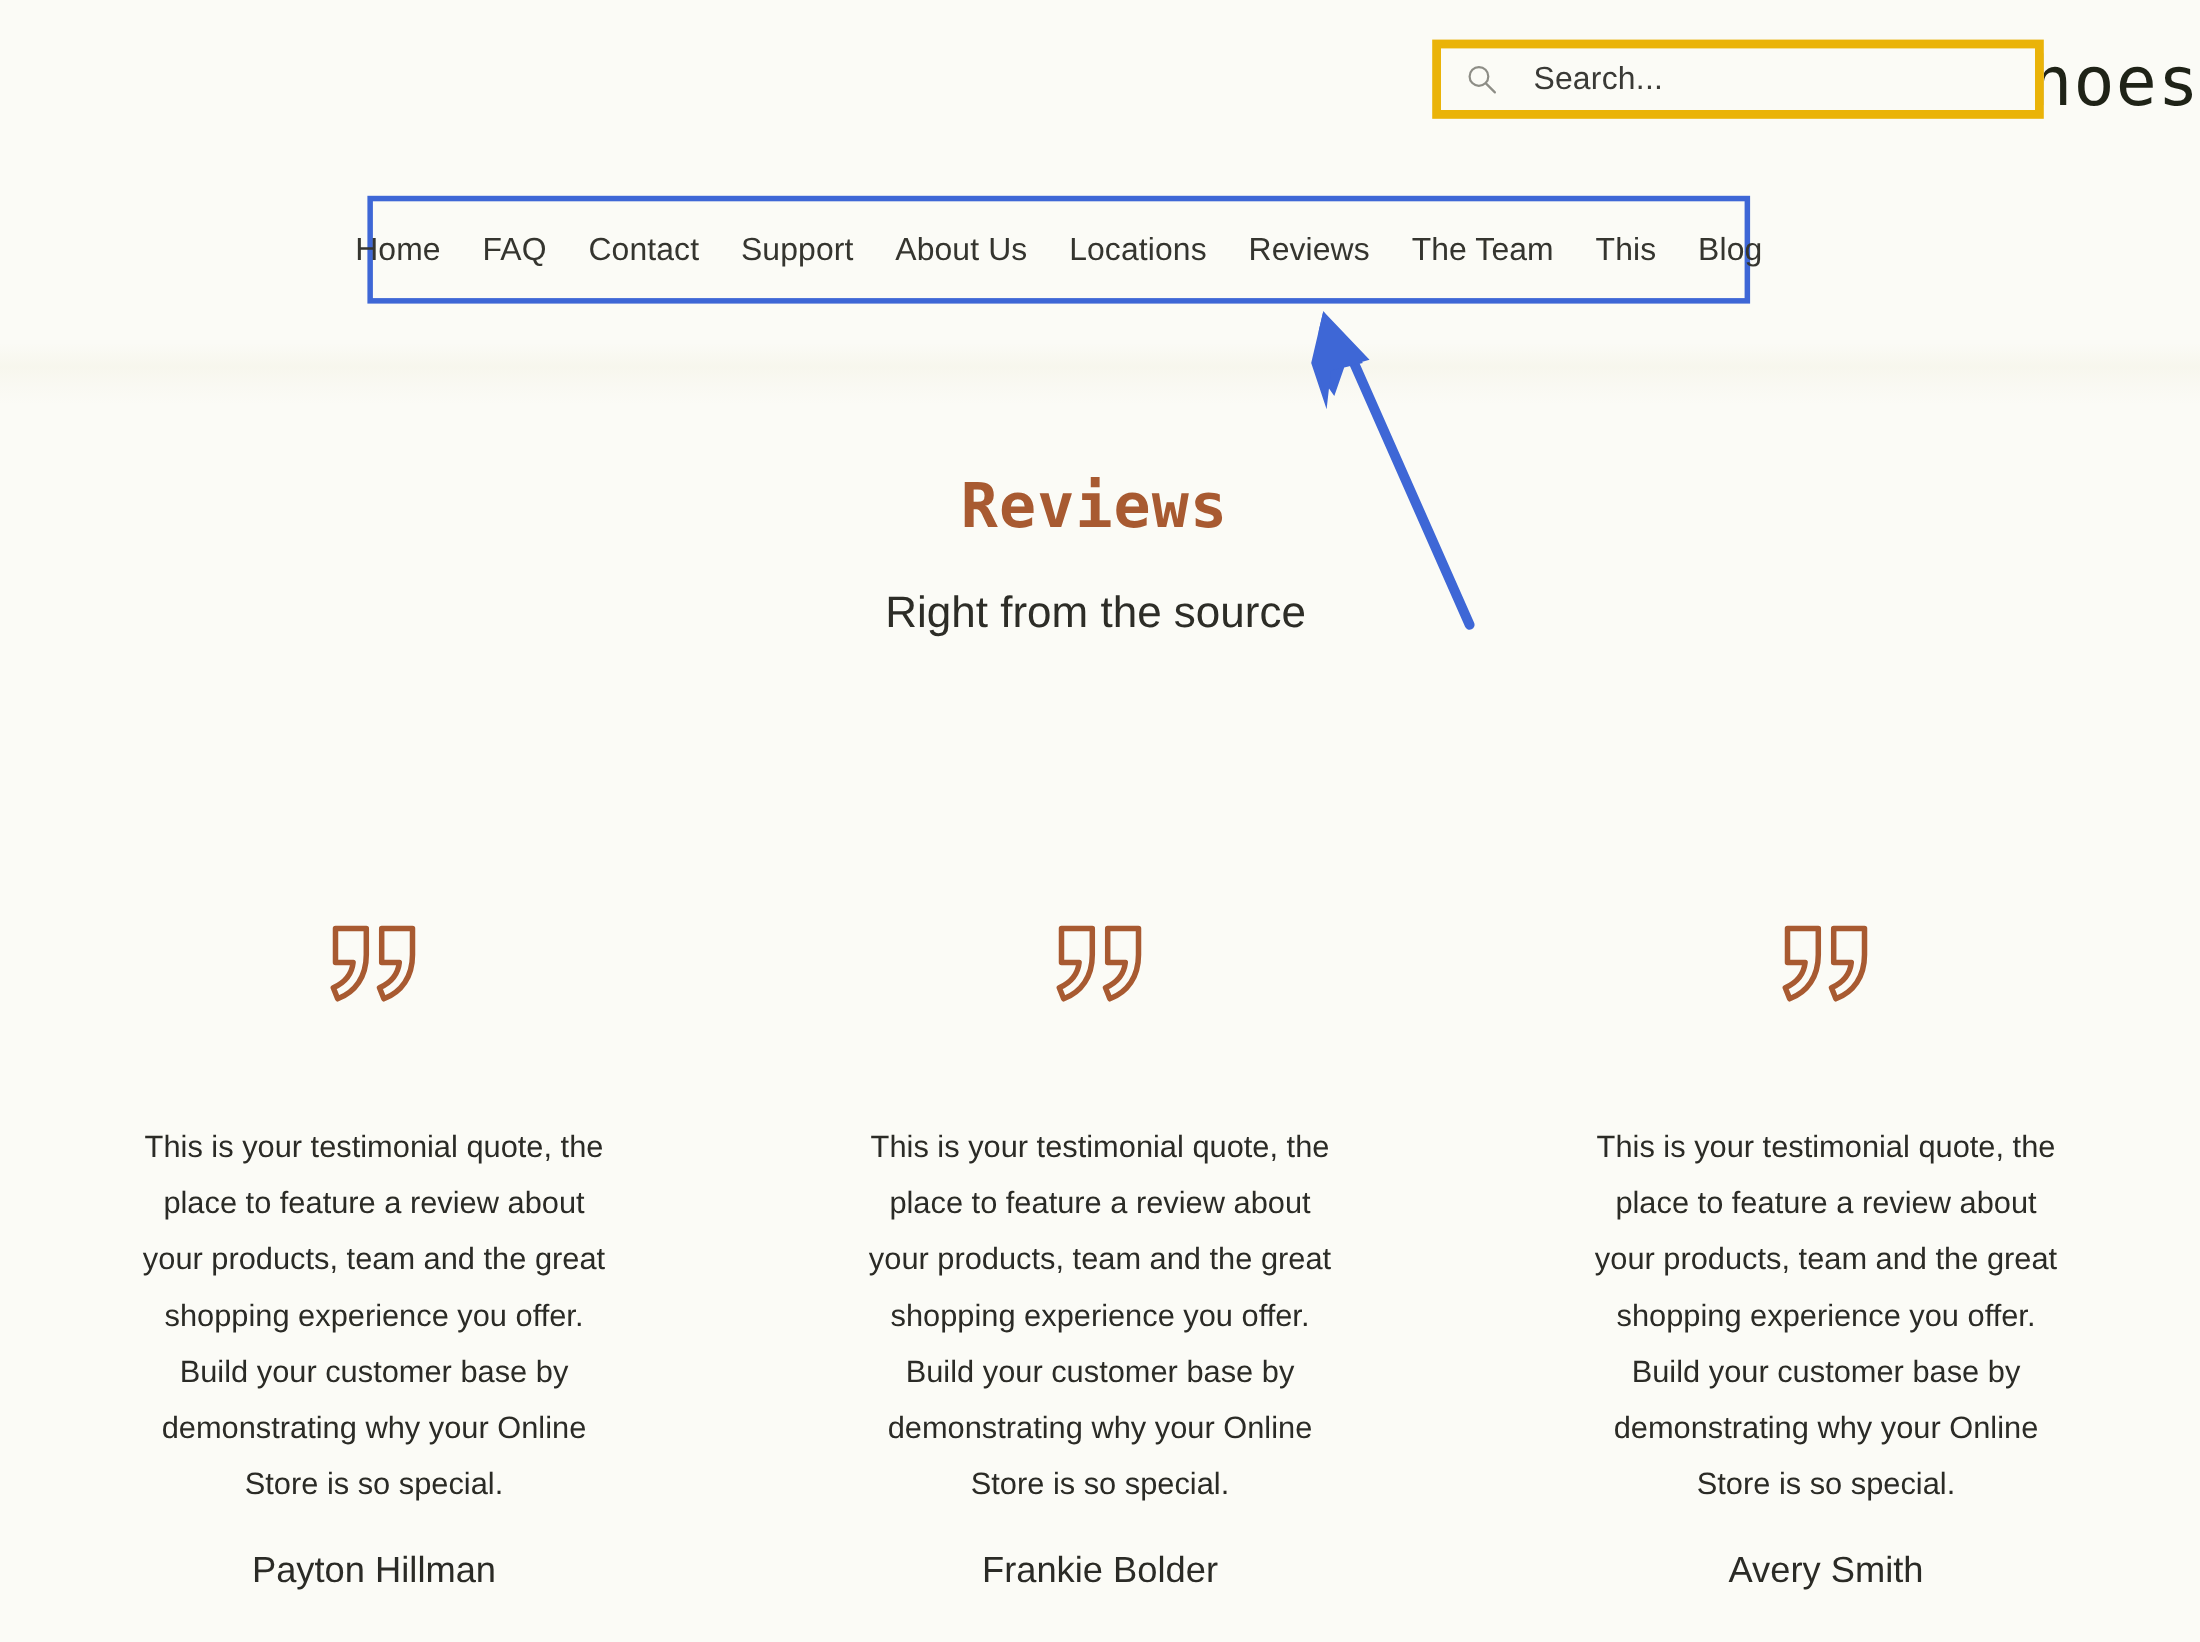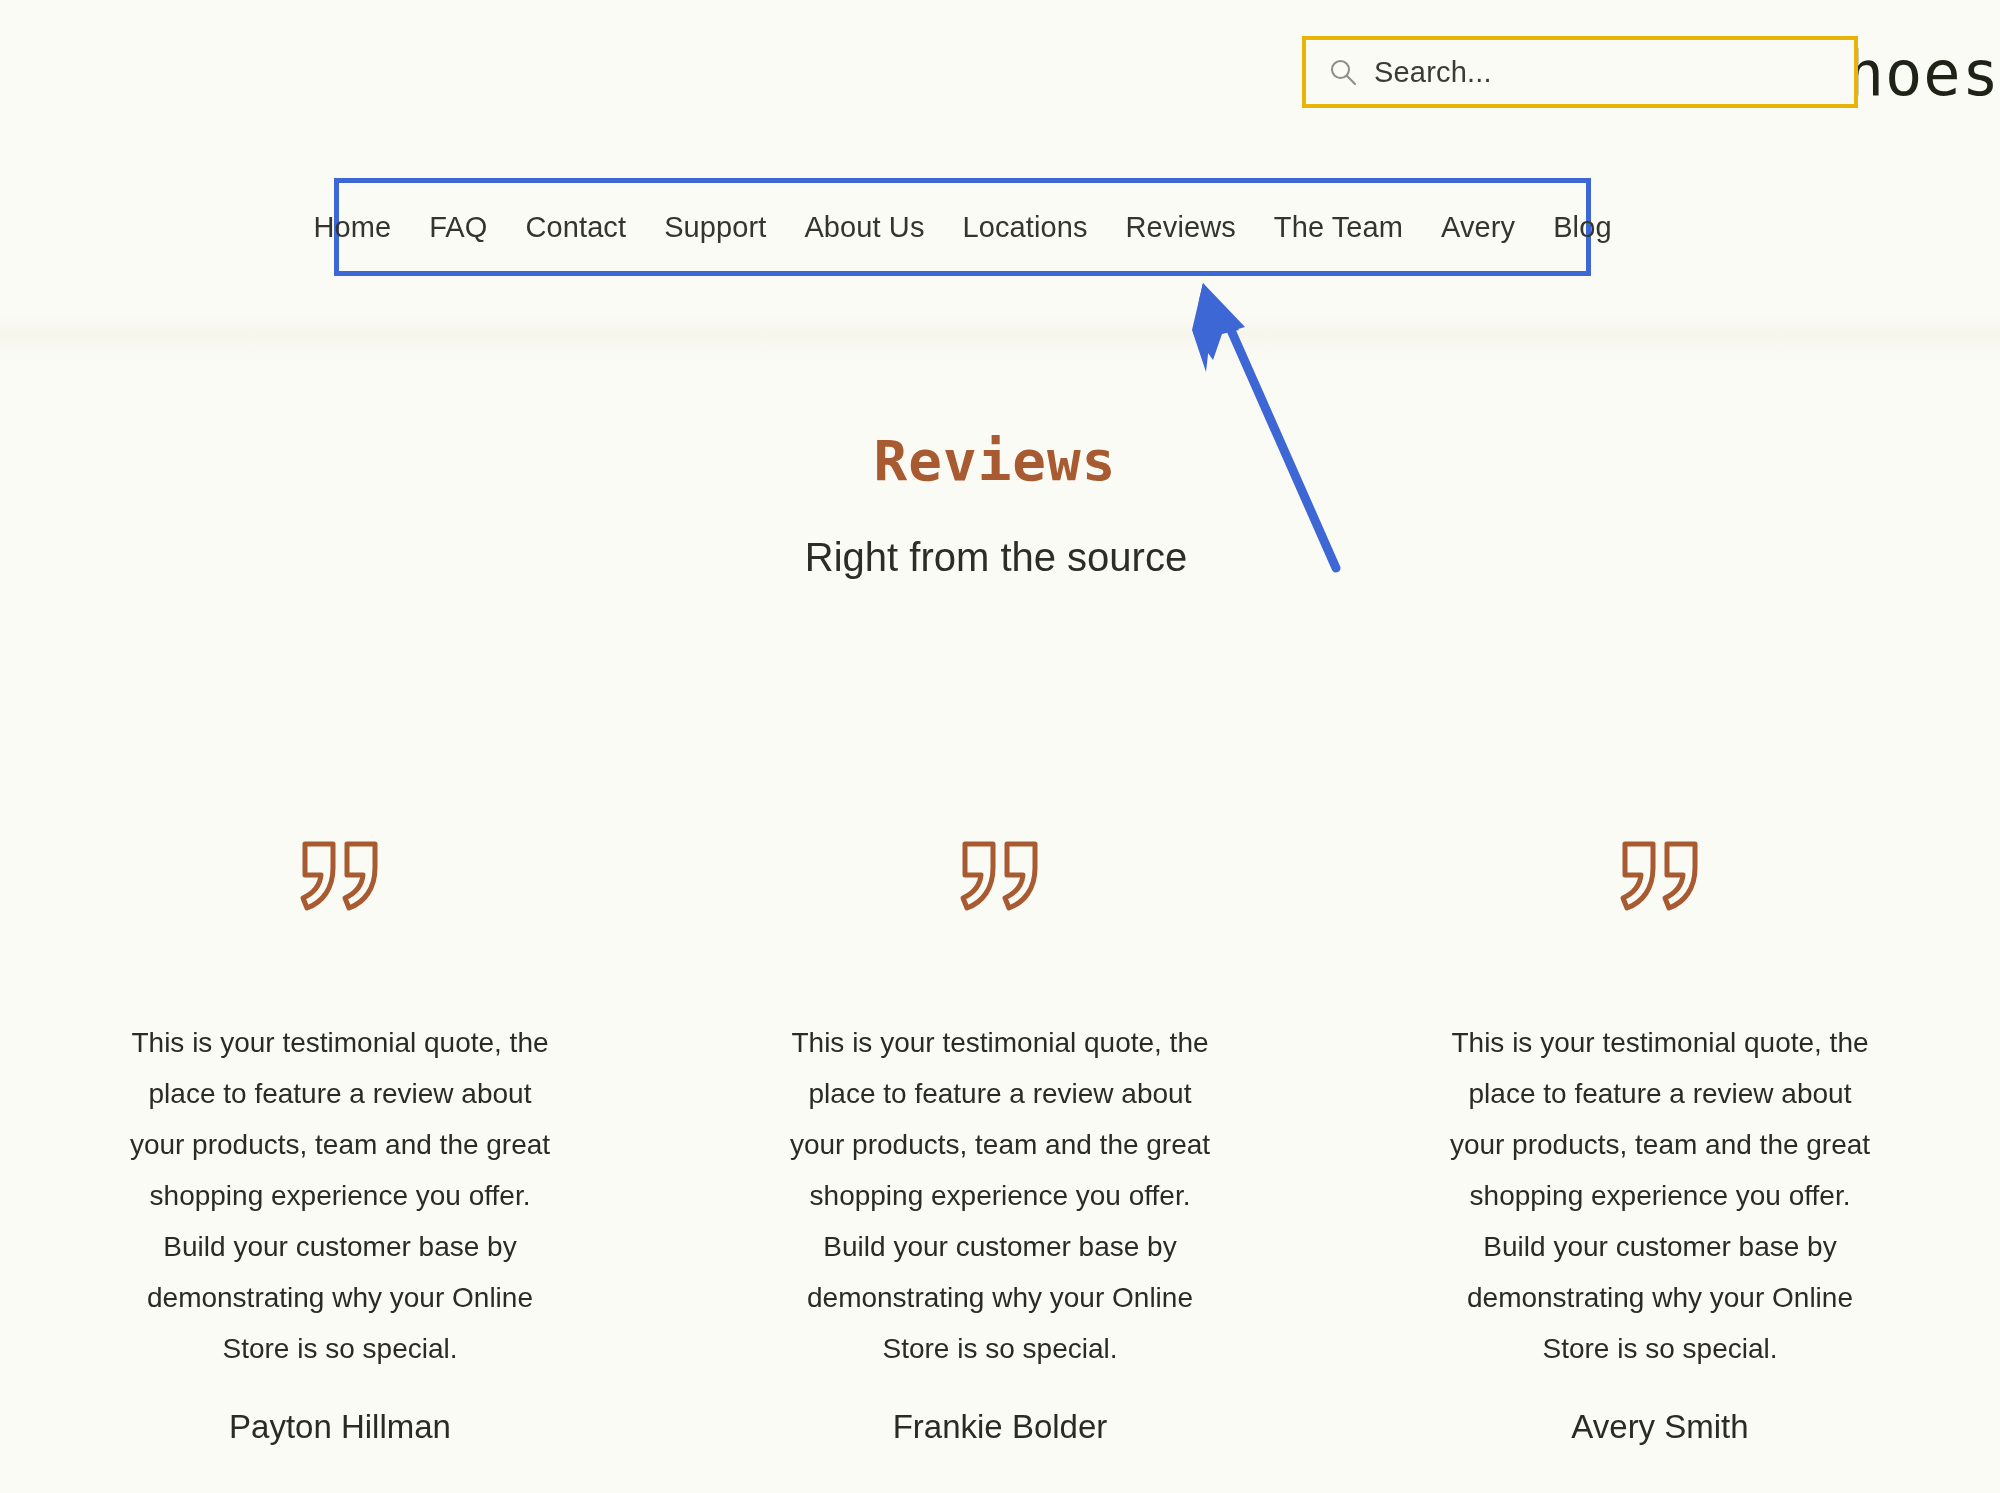--- a/index.html
+++ b/index.html
@@ -39,26 +39,26 @@
     margin: 0;
     padding-left: 10px;
   }
 
   #search-box {
     position: absolute;
     left: 1302px;
     top: 36px;
     width: 556px;
     height: 72px;
-    border: 4px solid #eab308;
+    border: 8px solid #eab308;
     background: #fbfbf6;
     display: flex;
     align-items: center;
     padding-left: 22px;
-    gap: 16px;
+    gap: 32px;
   }
   #search-box .mag {
     flex: 0 0 auto;
     width: 30px;
     height: 30px;
     display: block;
   }
   #search-input-text {
     font-family: "Liberation Sans", sans-serif;
     font-size: 29px;
@@ -200,21 +200,21 @@
 <div id="nav-highlight">
   <nav id="main-nav">
     <span class="nav-item">Home</span>
     <span class="nav-item">FAQ</span>
     <span class="nav-item">Contact</span>
     <span class="nav-item">Support</span>
     <span class="nav-item">About Us</span>
     <span class="nav-item">Locations</span>
     <span class="nav-item">Reviews</span>
     <span class="nav-item">The Team</span>
-    <span class="nav-item">Avery</span>
+    <span class="nav-item">This</span>
     <span class="nav-item">Blog</span>
   </nav>
 </div>
 
 <div id="ghost-band"></div>
 
 <h2 id="page-title">Reviews</h2>
 
 <p id="page-subtitle">Right from the source</p>
 

